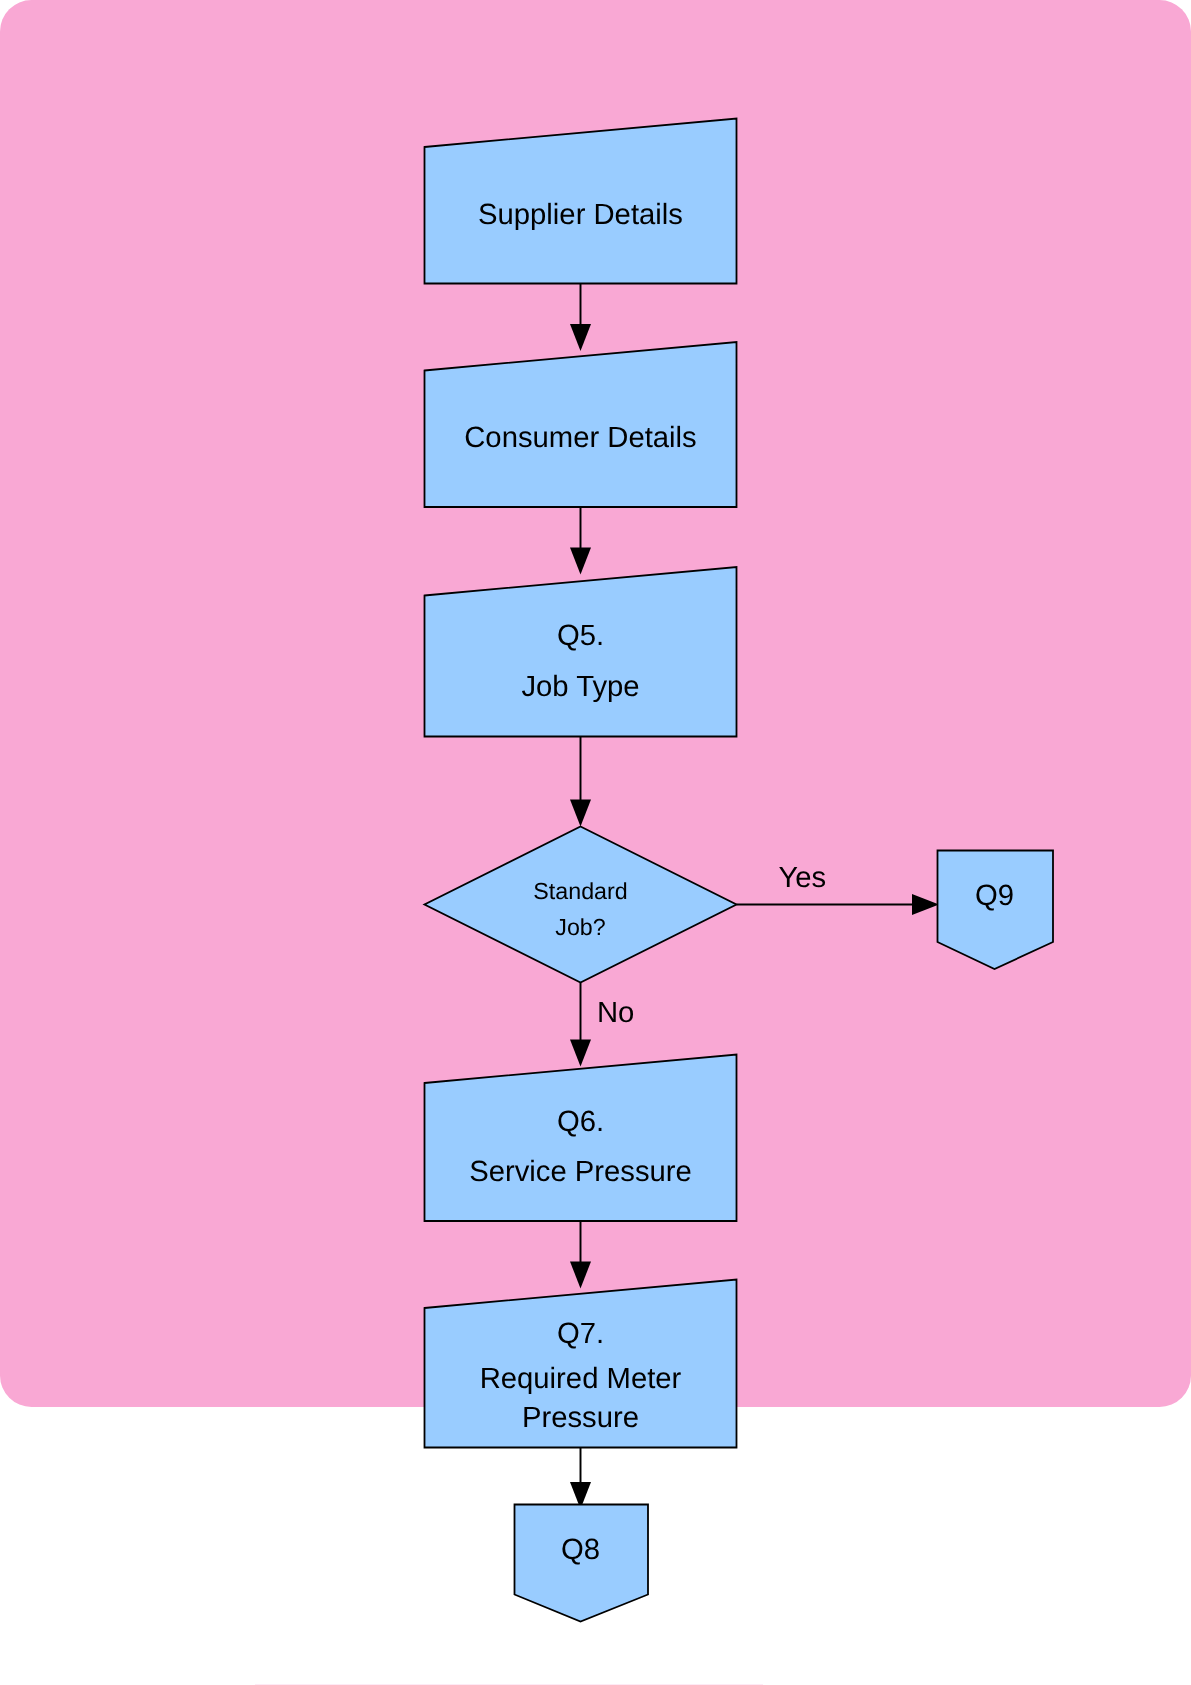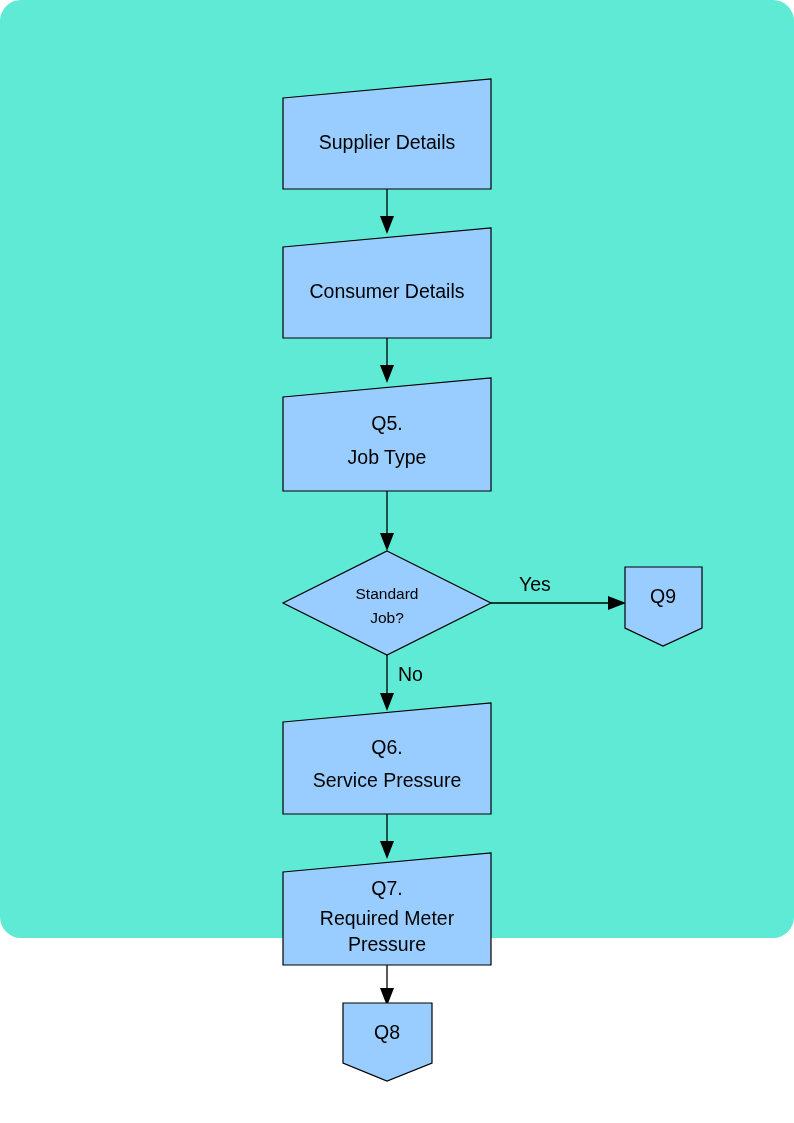--- a/index.html
+++ b/index.html
@@ -10,21 +10,21 @@
   body {
     width: 794px;
     height: 1123px;
     font-family: "Liberation Sans", sans-serif;
     overflow: hidden;
   }
   #flowchart-root {
     position: relative;
     width: 794px;
     height: 938px;
-    background: #5eead4;
+    background: #f9a8d4;
     border-radius: 21px;
   }
   svg.chart-canvas {
     display: block;
     width: 794px;
     height: 1123px;
   }
   .node-shape {
     fill: #99ccff;
     stroke: #000000;

